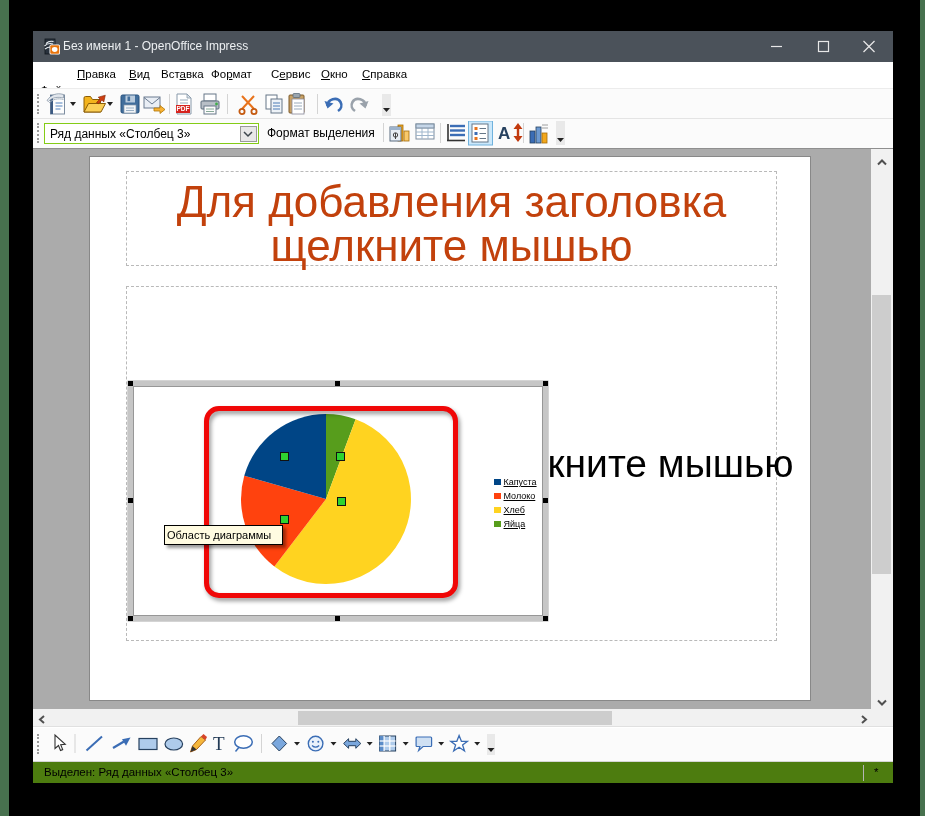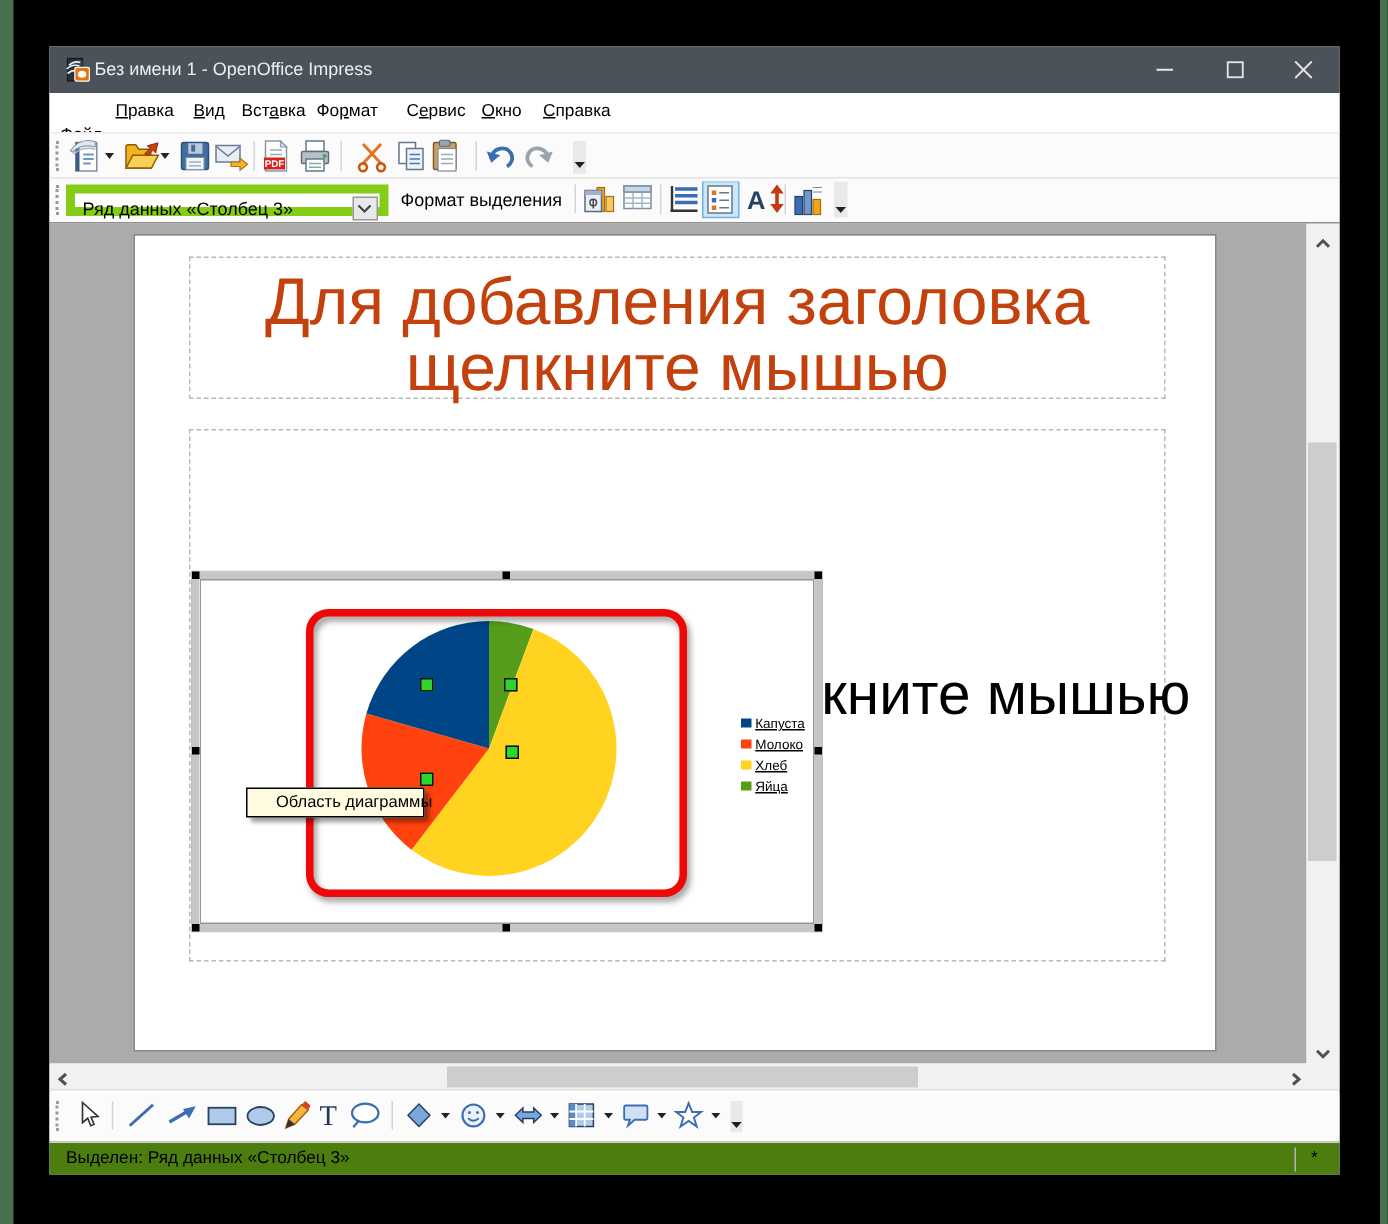--- a/index.html
+++ b/index.html
@@ -156,21 +156,21 @@
           <path d="M19.5 7 L16.5 14.5 L10.5 9.5 Z" fill="#9aa2ab"></path>
         </g>
 
         <rect x="336" y="2" width="9" height="22" fill="#e9e9e9"></rect>
         <path d="M337 16 l7 0 l-3.5 4 z" fill="#222"></path>
       </svg>
     </div>
 
     <div class="abs" style="left:0;top:87px;width:860px;height:30px;background:#fbfbfb;border-top:1px solid #e4e4e4;">
       <div class="abs grip" style="left:4px;top:4px;height:20px;"></div>
-      <div class="abs" style="left:11px;top:4px;width:215px;height:21px;background:#fff;border:6px solid #84cc16;font-size:12px;">
+      <div class="abs" style="left:11px;top:4px;width:215px;height:21px;background:#fff;border:1px solid #84cc16;font-size:12px;">
         <span class="abs" style="left:5px;top:3px;">Ряд данных «Столбец 3»</span>
         <div class="abs" style="right:1.5px;top:1.5px;width:17px;height:16px;background:#e8e8e8;border:1px solid #9a9a9a;">
           <svg width="15" height="14">
               <polyline points="3,5 7,9 11,5" stroke="#3d464d" stroke-width="1.5" fill="none"></polyline>
             </svg>
         </div>
       </div>
       <span class="abs" style="left:234px;top:7px;font-size:12px;">Формат выделения</span>
       <div class="abs" style="left:350px;top:4px;width:1px;height:19px;background:#d4d4d4;"></div>
       <svg class="abs" style="left:355px;top:2px;" width="185" height="25" viewBox="0 0 185 25">
@@ -378,15 +378,15 @@
   </div>
 
   <div class="abs" style="left:280px;top:452px;width:9px;height:9px;background:#2fd330;border:1px solid #111;"></div>
   <div class="abs" style="left:336px;top:452px;width:9px;height:9px;background:#2fd330;border:1px solid #111;"></div>
   <div class="abs" style="left:337px;top:497px;width:9px;height:9px;background:#2fd330;border:1px solid #111;"></div>
   <div class="abs" style="left:280px;top:515px;width:9px;height:9px;background:#2fd330;border:1px solid #111;"></div>
 
   <div class="abs" style="left:204px;top:405.5px;width:254px;height:192px;border:5px solid #f00707;border-radius:15px;filter:drop-shadow(2px 3px 2px rgba(0,0,0,0.4));"></div>
 
   <div class="abs" style="left:164px;top:524.5px;width:119px;height:20px;background:#fffbe1;border:1px solid #000;font-size:11px;color:#000;box-shadow:3px 3px 3px rgba(0,0,0,0.4);">
-    <span class="abs" style="left:19px;top:3px;white-space:nowrap;">Область диаграммы</span>
+    <span class="abs" style="left:2px;top:3px;white-space:nowrap;">Область диаграммы</span>
   </div>
 </div>
 
 </body></html>

